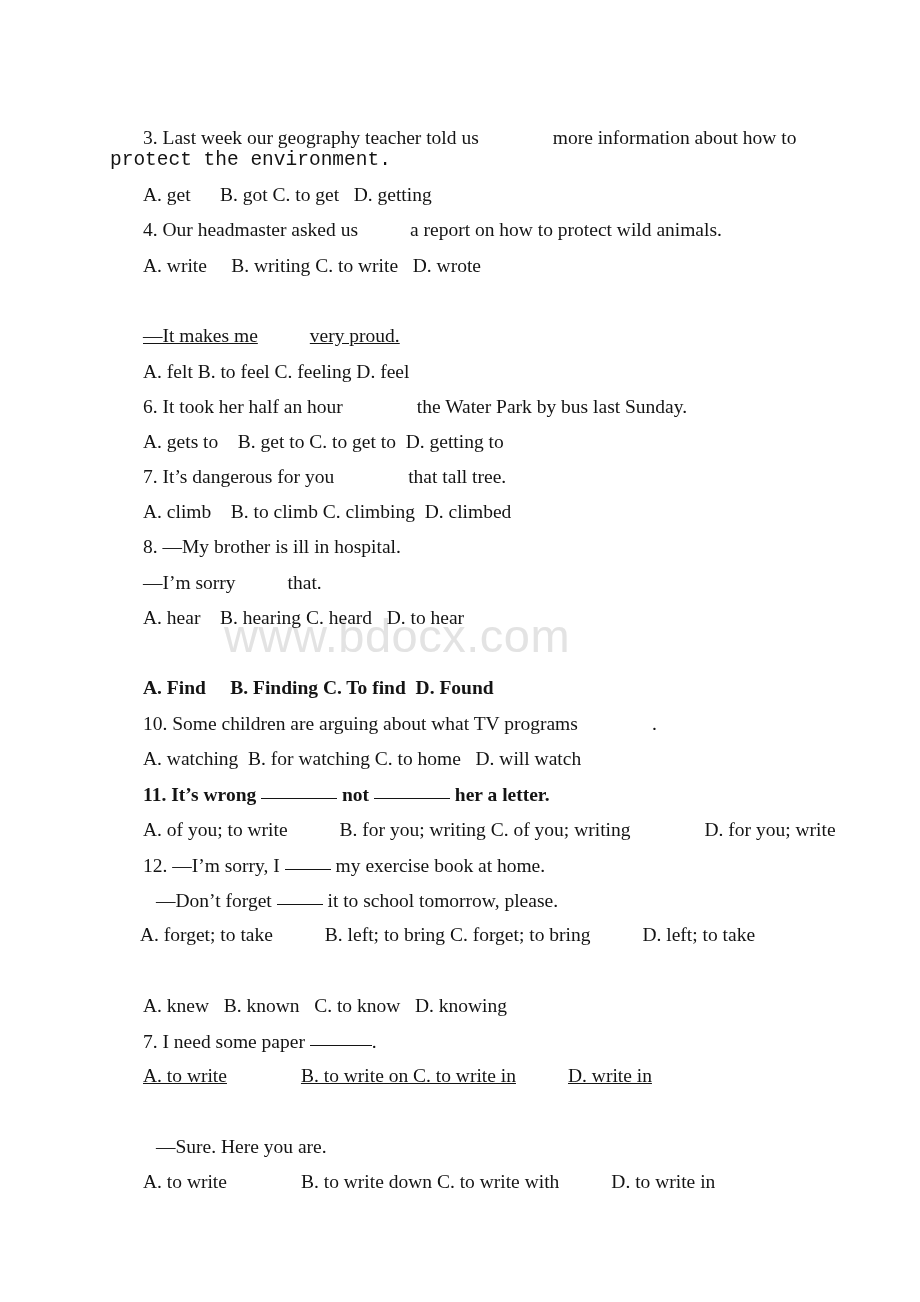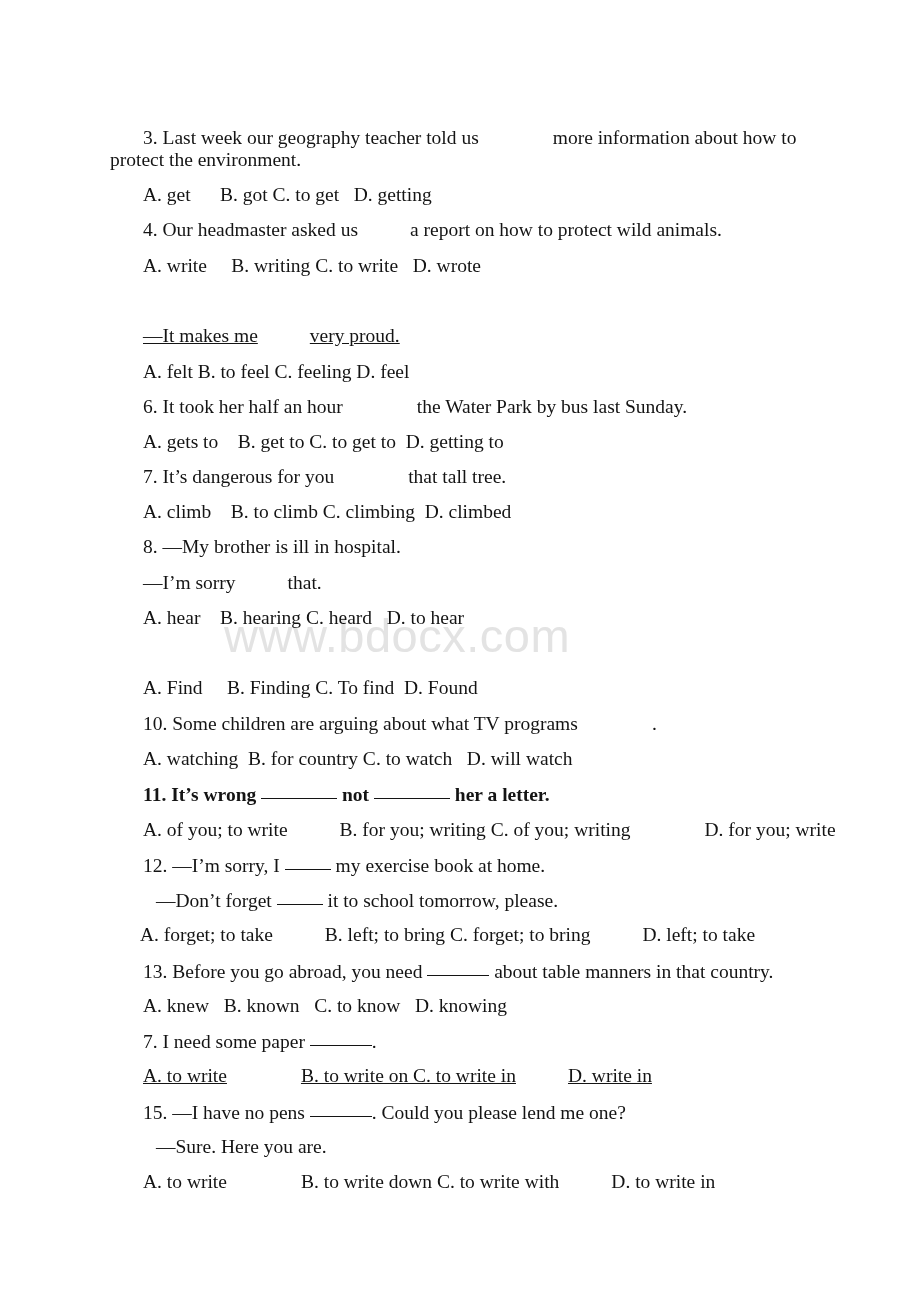--- a/index.html
+++ b/index.html
@@ -76,54 +76,52 @@
   .gap-lg { display:inline-block; width: 74px; }
 </style>
 </head>
 <body>
 
 <div id="watermark">www.bdocx.com</div>
 
 <div id="page">
 
   <div class="line indent" style="top:110px;"><span>3. Last week our geography teacher told us</span><span class="gap-lg"></span><span>more information about how to</span></div>
-  <div class="line flush" style="top:132px;">protect the environment.</div>
+  <div class="line flush" style="top:132px;font-family:Liberation Mono, monospace;">protect the environment.</div>
   <div class="line opt" style="top:167px;">A. get      B. got C. to get   D. getting</div>
 
   <div class="line indent" style="top:202px;"><span>4. Our headmaster asked us</span><span class="gap-md"></span><span>a report on how to protect wild animals.</span></div>
   <div class="line opt" style="top:238px;">A. write     B. writing C. to write   D. wrote</div>
 
   <div class="line reply" style="top:308px;text-decoration:underline;"><span>—It makes me</span><span class="gap-md"></span><span>very proud.</span></div>
   <div class="line opt" style="top:344px;">A. felt B. to feel C. feeling D. feel</div>
 
   <div class="line indent" style="top:379px;"><span>6. It took her half an hour</span><span class="gap-lg"></span><span>the Water Park by bus last Sunday.</span></div>
   <div class="line opt" style="top:414px;">A. gets to    B. get to C. to get to  D. getting to</div>
 
   <div class="line indent" style="top:449px;"><span>7. It’s dangerous for you</span><span class="gap-lg"></span><span>that tall tree.</span></div>
   <div class="line opt" style="top:484px;">A. climb    B. to climb C. climbing  D. climbed</div>
 
   <div class="line indent" style="top:519px;">8. —My brother is ill in hospital.</div>
   <div class="line reply" style="top:555px;"><span>—I’m sorry</span><span class="gap-md"></span><span>that.</span></div>
   <div class="line opt" style="top:590px;">A. hear    B. hearing C. heard   D. to hear</div>
 
-  <div class="line opt" style="top:660px;">A. Find     B. Finding C. To find  D. Found</div>
+  <div class="line opt" style="top:660px;font-weight:bold;">A. Find     B. Finding C. To find  D. Found</div>
 
   <div class="line indent" style="top:696px;"><span>10. Some children are arguing about what TV programs</span><span class="gap-lg"></span><span>.</span></div>
-  <div class="line opt" style="top:731px;">A. watching  B. for country C. to watch   D. will watch</div>
+  <div class="line opt" style="top:731px;">A. watching  B. for watching C. to home   D. will watch</div>
 
   <div class="line indent" style="top:766px;font-weight:bold;"><span>11. It’s wrong </span><span class="blank b-lg"></span><span> not </span><span class="blank b-lg"></span><span> her a letter.</span></div>
   <div class="line opt" style="top:802px;"><span>A. of you; to write</span><span class="gap-md"></span><span>B. for you; writing C. of you; writing</span><span class="gap-lg"></span><span>D. for you; write</span></div>
 
   <div class="line indent" style="top:837px;"><span>12. —I’m sorry, I </span><span class="blank b-sm"></span><span> my exercise book at home.</span></div>
   <div class="line reply2" style="top:872px;"><span>—Don’t forget </span><span class="blank b-sm"></span><span> it to school tomorrow, please.</span></div>
   <div class="line optA" style="top:907px;"><span>A. forget; to take</span><span class="gap-md"></span><span>B. left; to bring C. forget; to bring</span><span class="gap-md"></span><span>D. left; to take</span></div>
 
-  <div class="line indent" style="top:943px;"><span>13. Before you go abroad, you need </span><span class="blank b-md"></span><span> about table manners in that country.</span></div>
   <div class="line opt" style="top:978px;">A. knew   B. known   C. to know   D. knowing</div>
 
   <div class="line indent" style="top:1013px;"><span>7. I need some paper </span><span class="blank b-md"></span><span>.</span></div>
   <div class="line opt" style="top:1048px;text-decoration:underline;"><span>A. to write</span><span class="gap-lg"></span><span>B. to write on C. to write in</span><span class="gap-md"></span><span>D. write in</span></div>
 
-  <div class="line indent" style="top:1084px;"><span>15. —I have no pens </span><span class="blank b-md"></span><span>. Could you please lend me one?</span></div>
   <div class="line reply2" style="top:1119px;">—Sure. Here you are.</div>
   <div class="line opt" style="top:1154px;"><span>A. to write</span><span class="gap-lg"></span><span>B. to write down C. to write with</span><span class="gap-md"></span><span>D. to write in</span></div>
 
 </div>
 
 </body></html>

